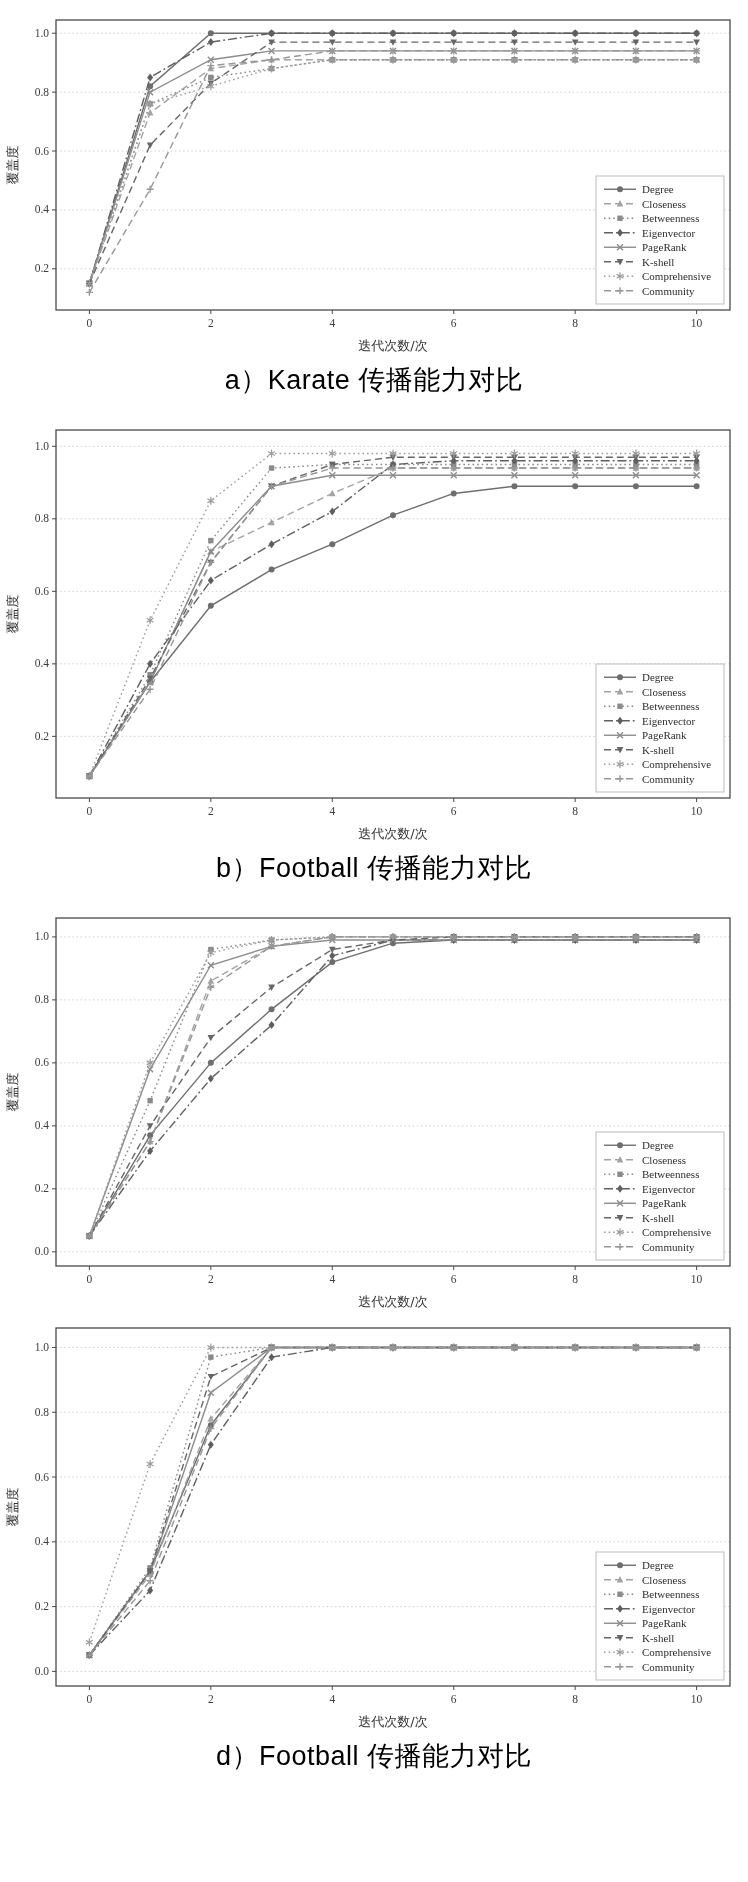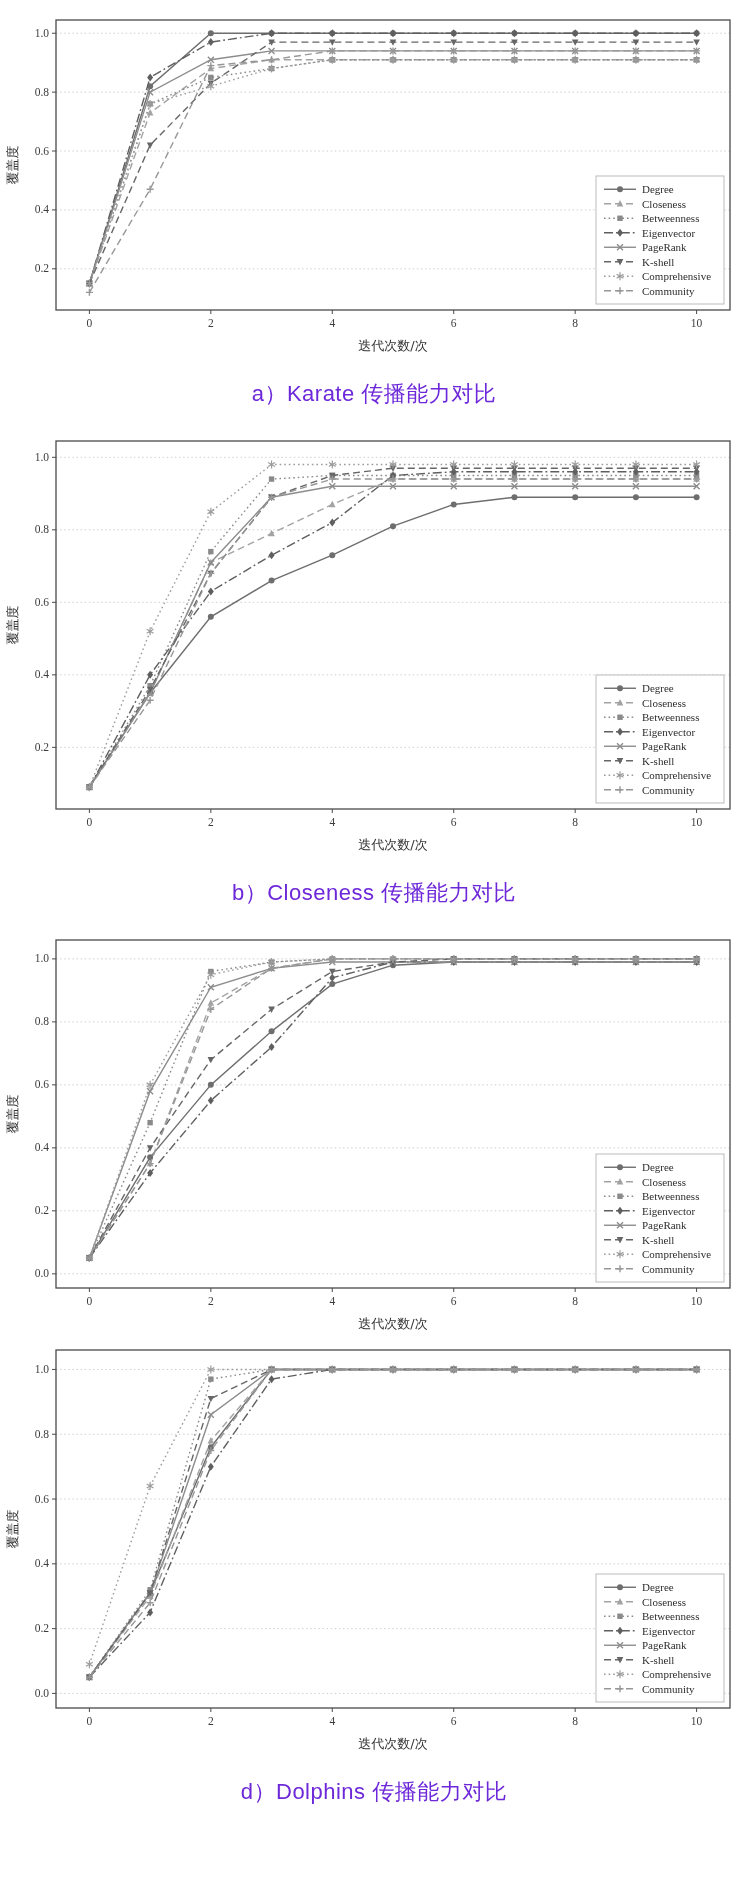--- a/index.html
+++ b/index.html
@@ -3,25 +3,25 @@
 <meta charset="utf-8">
 <style>
   html,body{margin:0;padding:0;background:#ffffff;}
   body{width:748px;font-family:"Liberation Sans",sans-serif;color:#1a1a1a;}
   .figure{width:748px;padding:6px 0 10px 0;}
   .panel{width:748px;display:flex;flex-direction:column;align-items:center;}
   .panel svg{display:block;}
   .caption{
     text-align:center;
     font-family:"Liberation Sans",sans-serif;
-    font-size:22px;
+    font-size:27px;
     font-weight:500;
-    color:#6d28d9;
+    color:#000000;
     letter-spacing:0.5px;
-    margin:21px 0 18px 0;
+    margin:4px 0 18px 0;
   }
   svg text.tick{font-family:"Liberation Serif",serif;fill:#3c3c3c;}
   svg text.axlabel{font-family:"DejaVu Sans","Liberation Sans",sans-serif;fill:#333;}
   svg text.legendtxt{font-family:"Liberation Serif",serif;fill:#2d2d2d;}
 </style>
 </head>
 <body>
 
 <div class="figure">
 
@@ -329,21 +329,21 @@
         <line x1="600" y1="333.75" x2="632" y2="333.75" stroke="#666666" stroke-width="1.4" stroke-dasharray="7 4"></line>
         <path d="M616 337.45 L619.3 331.05 L612.7 331.05 Z" fill="#666666"></path>
         <text x="638" y="337.55" font-size="11" class="legendtxt">K-shell</text>
         <line x1="600" y1="348.25" x2="632" y2="348.25" stroke="#9c9c9c" stroke-width="1.4" stroke-dasharray="1.6 3"></line>
         <path d="M616 344.25 L616 352.25 M612.6 346.25 L619.4 350.25 M612.6 350.25 L619.4 346.25" stroke="#9c9c9c" stroke-width="1.2" fill="none"></path>
         <text x="638" y="352.05" font-size="11" class="legendtxt">Comprehensive</text>
         <line x1="600" y1="362.75" x2="632" y2="362.75" stroke="#979797" stroke-width="1.4" stroke-dasharray="7 4"></line>
         <path d="M612.5 362.75 L619.5 362.75 M616 359.25 L616 366.25" stroke="#979797" stroke-width="1.4" fill="none"></path>
         <text x="638" y="366.55" font-size="11" class="legendtxt">Community</text>
       </svg>
-    <div class="caption">b）Closeness 传播能力对比</div>
+    <div class="caption">b）Football 传播能力对比</div>
   </div>
 
   <div class="panel">
     <svg id="chart-2" width="740" height="410" viewBox="0 0 740 410">
         <line x1="52" y1="347.82805429864254" x2="726" y2="347.82805429864254" stroke="#c9c9c9" stroke-width="0.9" stroke-dasharray="1.5 2.6"></line>
         <line x1="48" y1="347.82805429864254" x2="52" y2="347.82805429864254" stroke="#4a4a4a" stroke-width="1"></line>
         <text x="45" y="351.32805429864254" text-anchor="end" font-size="11.5" class="tick">0.0</text>
         <line x1="52" y1="284.841628959276" x2="726" y2="284.841628959276" stroke="#c9c9c9" stroke-width="0.9" stroke-dasharray="1.5 2.6"></line>
         <line x1="48" y1="284.841628959276" x2="52" y2="284.841628959276" stroke="#4a4a4a" stroke-width="1"></line>
         <text x="45" y="288.341628959276" text-anchor="end" font-size="11.5" class="tick">0.2</text>
@@ -648,16 +648,16 @@
         <line x1="600" y1="323.75" x2="632" y2="323.75" stroke="#666666" stroke-width="1.4" stroke-dasharray="7 4"></line>
         <path d="M616 327.45 L619.3 321.05 L612.7 321.05 Z" fill="#666666"></path>
         <text x="638" y="327.55" font-size="11" class="legendtxt">K-shell</text>
         <line x1="600" y1="338.25" x2="632" y2="338.25" stroke="#9c9c9c" stroke-width="1.4" stroke-dasharray="1.6 3"></line>
         <path d="M616 334.25 L616 342.25 M612.6 336.25 L619.4 340.25 M612.6 340.25 L619.4 336.25" stroke="#9c9c9c" stroke-width="1.2" fill="none"></path>
         <text x="638" y="342.05" font-size="11" class="legendtxt">Comprehensive</text>
         <line x1="600" y1="352.75" x2="632" y2="352.75" stroke="#979797" stroke-width="1.4" stroke-dasharray="7 4"></line>
         <path d="M612.5 352.75 L619.5 352.75 M616 349.25 L616 356.25" stroke="#979797" stroke-width="1.4" fill="none"></path>
         <text x="638" y="356.55" font-size="11" class="legendtxt">Community</text>
       </svg>
-    <div class="caption">d）Dolphins 传播能力对比</div>
+    <div class="caption">d）Football 传播能力对比</div>
   </div>
 
 </div>
 
 </body></html>

